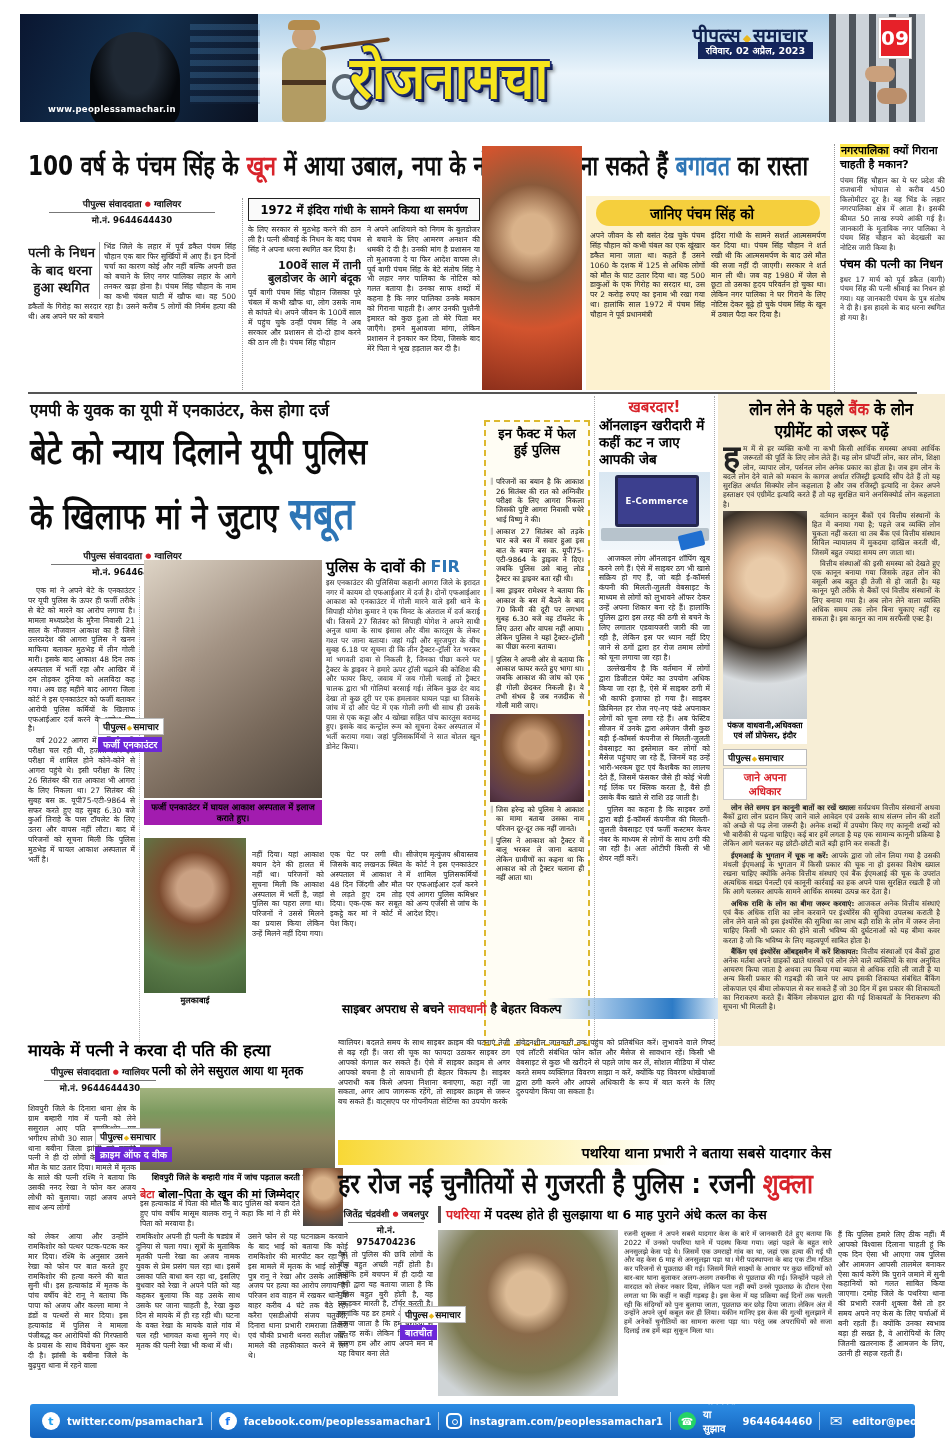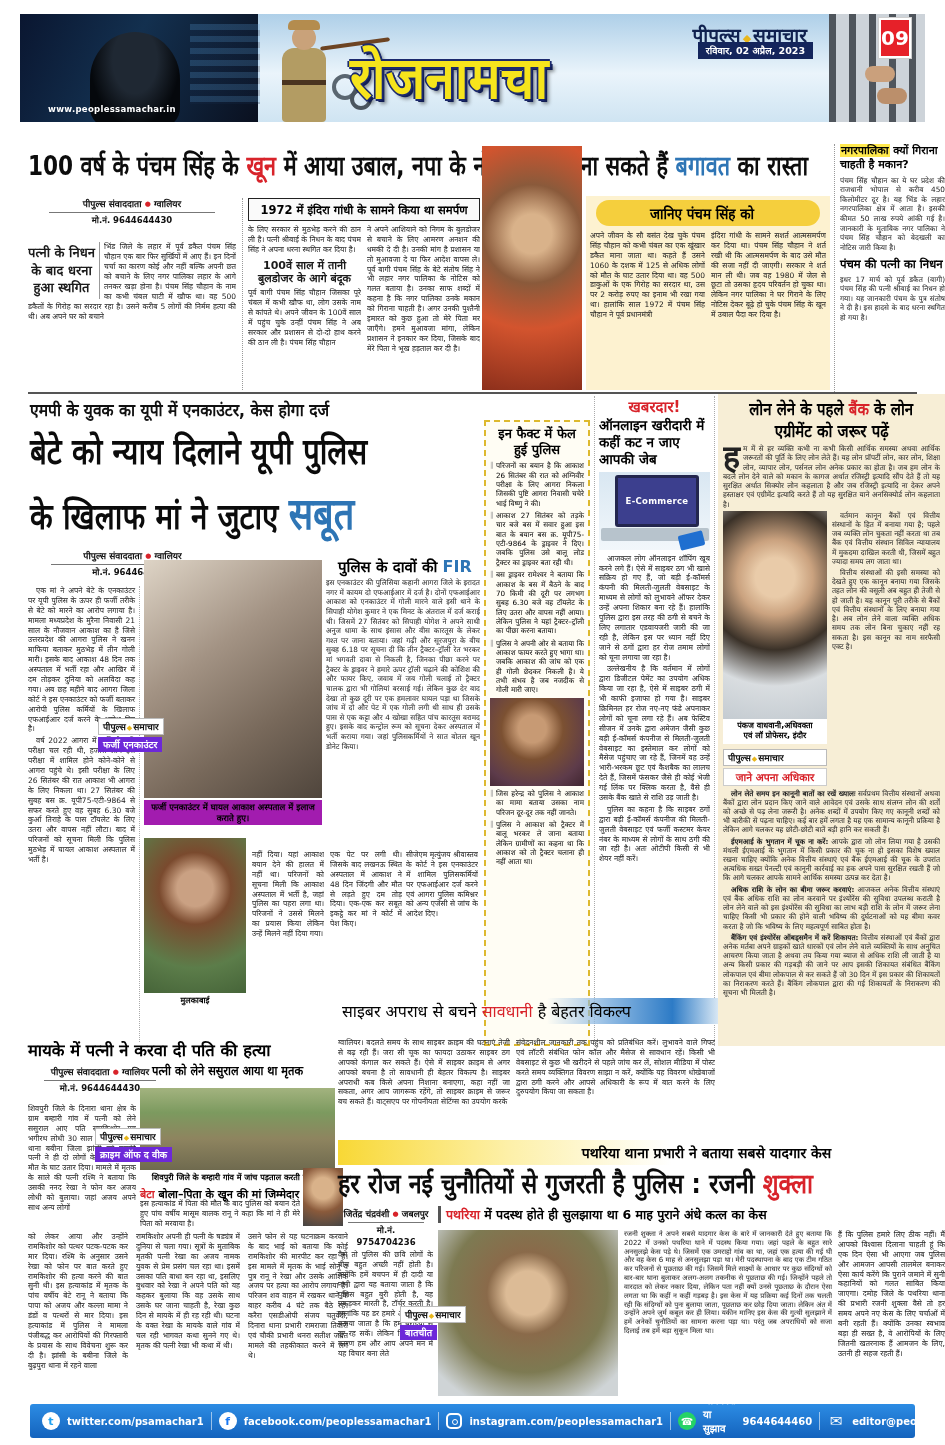--- a/index.html
+++ b/index.html
@@ -34,67 +34,67 @@
   .date-strip { right:112px; top:28px; background:#14255c; color:#fff; font-size:9.5px; font-weight:bold; padding:2px 8px; }
   .pagebox { right:14px; top:4px; width:32px; height:40px; background:#e62129; border:2px solid #fff; box-shadow:0 0 0 1px #cfcfcf; color:#fff; font-size:20px; font-weight:bold; display:flex; align-items:center; justify-content:center; }
   .jail { right:0; top:0; width:96px; height:108px; background:repeating-linear-gradient(90deg,#4f555c 0 7px,#cdd3d9 7px 20px); }
   .hand1 { right:30px; top:52px; width:30px; height:16px; background:#caa07c; border-radius:8px; }
   .hand2 { right:18px; top:74px; width:30px; height:16px; background:#bb8f6b; border-radius:8px; }
   
   .h-main { left:28px; top:146px; width:808px; font-size:27px; font-weight:bold; color:#0c0c0c; }
   .rule1 { left:28px; top:392px; width:889px; height:2px; background:#555; }
   .inset { float:left; width:72px; font-size:13px; font-weight:bold; line-height:1.35; text-align:center; padding:2px 4px 2px 0; margin-right:4px; border-right:1px solid #999; text-indent:0; }
   .boxhead { border:1px solid #222; font-weight:bold; font-size:11.5px; text-align:center; padding:3px 2px; background:#fafafa; }
-  .subh { font-weight:bold; font-size:11px; line-height:1.25; margin:4px 0 2px; text-indent:0; text-align:center; }
+  .subh { font-weight:bold; font-size:11px; line-height:1.25; margin:4px 0 2px; text-indent:0; text-align:right; }
   .know { background:#fdf2d0; padding:4px; }
   .know-pill { background:#f5cf3d; border-radius:14px; text-align:center; font-weight:bold; font-size:15px; padding:3px 2px; margin:0 6px 5px; }
   .know-cols { display:flex; gap:6px; }
   .know-cols > div { flex:1; }
   .why-head { font-weight:bold; font-size:11px; line-height:1.3; margin-bottom:3px; }
   .hl-yel { background:#ffe94e; padding:0 1px; }
   .vdot { border-left:1px dotted #999; }
   
   .strap { left:30px; top:398px; width:452px; font-size:17px; font-weight:bold; color:#111; }
   .h-enc { left:30px; top:424px; width:452px; font-size:36px; font-weight:bold; line-height:1.55; color:#0b0b0b; }
   .ptags { display:flex; flex-direction:column; align-items:flex-start; gap:2px; }
   .ptag { background:#fff; border:1px solid #bbb; font-weight:bold; font-size:9px; padding:1px 4px; color:#111; white-space:nowrap; }
   .ptag .dia::before { content:"◆"; color:#e8b61c; font-size:7px; padding:0 1px; }
   .ptag-red { background:#6d28d9; color:#fff; font-weight:bold; font-size:9.5px; padding:1px 5px; white-space:nowrap; }
   .cap { font-weight:bold; font-size:8.5px; text-align:center; background:#a21caf; padding:2px; line-height:1.25; }
-  .fir-t { font-weight:bold; font-size:15px; margin-bottom:2px;margin-left:12px; }
+  .fir-t { font-weight:bold; font-size:15px; margin-bottom:2px; }
   .fir-t .blue { font-size:16px; }
   .facts { border:2px dashed #ddb92e; background:#fffdf4; padding:4px; }
-  .facts-title { font-weight:bold; font-size:13px; text-align:center; line-height:1.2; margin-bottom:4px; }
+  .facts-title { font-weight:bold; font-size:13px; text-align:center; line-height:1.2; margin-bottom:20px; }
   .fi { position:relative; font-size:7.2px; line-height:1.3; text-align:justify; padding-left:6px; margin-bottom:3px; }
   .fi::before { content:"‖"; position:absolute; left:0; top:0; color:#999; font-size:7px; }
   .fi-photo { height:88px; margin:2px 0 3px; background:radial-gradient(circle at 45% 35%,#c79a74 18%,#7c5132 40%,#5d3b4a 75%,#402530); }
   .khab { border-left:1px dotted #aaa; border-right:1px dotted #aaa; padding:0 4px; }
   .khab-t1 { color:#d8232a; font-weight:bold; font-size:15px; text-align:center; }
   .khab-t2 { font-weight:bold; font-size:13.5px; line-height:1.25; margin:1px 0 4px; }
   .laptop { position:relative; height:78px; background:linear-gradient(180deg,#d9e7f2,#f2f7fb); margin-bottom:4px; }
   .lp-screen { position:absolute; left:16px; top:3px; width:84px; height:52px; background:#3c3f8e; border:3px solid #23264e; border-radius:3px; color:#fff; display:flex; align-items:center; justify-content:center; font-size:8.5px; font-weight:bold; letter-spacing:.3px; }
   .lp-base { position:absolute; left:2px; bottom:9px; width:108px; height:13px; background:#b7c3cc; border-radius:2px; }
   .lp-card { position:absolute; right:6px; bottom:2px; width:25px; height:15px; background:#1f6fd0; border-radius:2px; transform:rotate(-14deg); }
   .loan { background:#f7eed6; padding:4px 5px; overflow:hidden; }
   .loan-h { text-align:center; font-weight:bold; font-size:17px; line-height:1.3; margin-bottom:2px; }
   .drop { float:left; font-size:32px; font-weight:bold; line-height:.85; padding-right:3px; color:#222; }
   .loan-two { display:flex; gap:5px; margin-top:2px; }
-  .loan-left { width:104px; flex:none; }
+  .loan-left { width:84px; flex:none; }
   .loan-photo { height:208px; background:radial-gradient(circle at 50% 32%,#e9cba9 13%,#caa27f 25%,#3a3128 48%,#d9dde0 72%,#c4cbd1); }
   .loan-cap { font-weight:bold; font-size:8px; text-align:center; background:#fff; padding:2px 1px; line-height:1.3; }
   .loan-tags { margin-top:5px; display:flex; flex-direction:column; gap:2px; }
   .tag-right { color:#d8232a; background:#fff; border:1px solid #ccc; font-weight:bold; font-size:10.5px; padding:1px 4px; text-align:center; }
   .loan-right { flex:1; }
   .loan .art { font-size:7.2px; line-height:1.28; }
   .lead-b { font-weight:bold; }
   
   .h-murder { left:28px; top:1038px; width:310px; font-size:16.5px; font-weight:bold; }
   .ph-sub { font-weight:bold; font-size:12.5px; }
   .son-h { font-weight:bold; font-size:11px; }
-  .cyber-h { font-weight:normal; font-size:16px; padding:2px 4px;
+  .cyber-h { font-weight:bold; font-size:12px; padding:2px 4px;
      background:linear-gradient(90deg,rgba(255,255,255,0) 55%,#8cb8e2 72%,#2d7bc6 88%,#d8e7f4 100%); }
   .pol-kick { font-weight:bold; font-size:14px; text-align:center; padding:3px 0 3px 130px;
      background:linear-gradient(90deg,#f8d835,#fdf0a8 28%,#ffffff 55%); }
   .pol-h { font-weight:bold; font-size:27px; color:#0c0c0c; }
   .pol-sub { font-weight:bold; font-size:12.5px; border-left:3px solid #555; padding-left:5px; }
   
   .footer { left:30px; top:1404px; width:885px; height:34px; border-radius:3px;
      background:linear-gradient(180deg,#2c8ce4,#1463bd); color:#fff; display:flex; align-items:center; gap:7px; padding:0 12px;
      font-weight:bold; font-size:10px; }
   .fico { width:18px; height:18px; border-radius:50%; background:#fff; display:flex; align-items:center; justify-content:center; font-size:11px; font-weight:bold; flex:none; }

